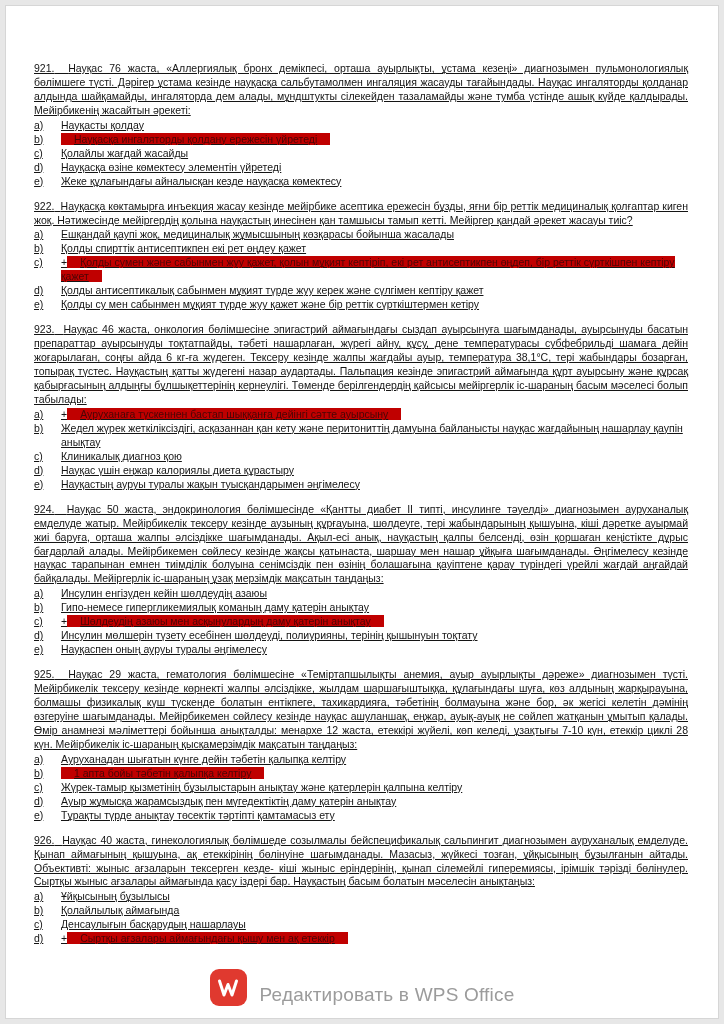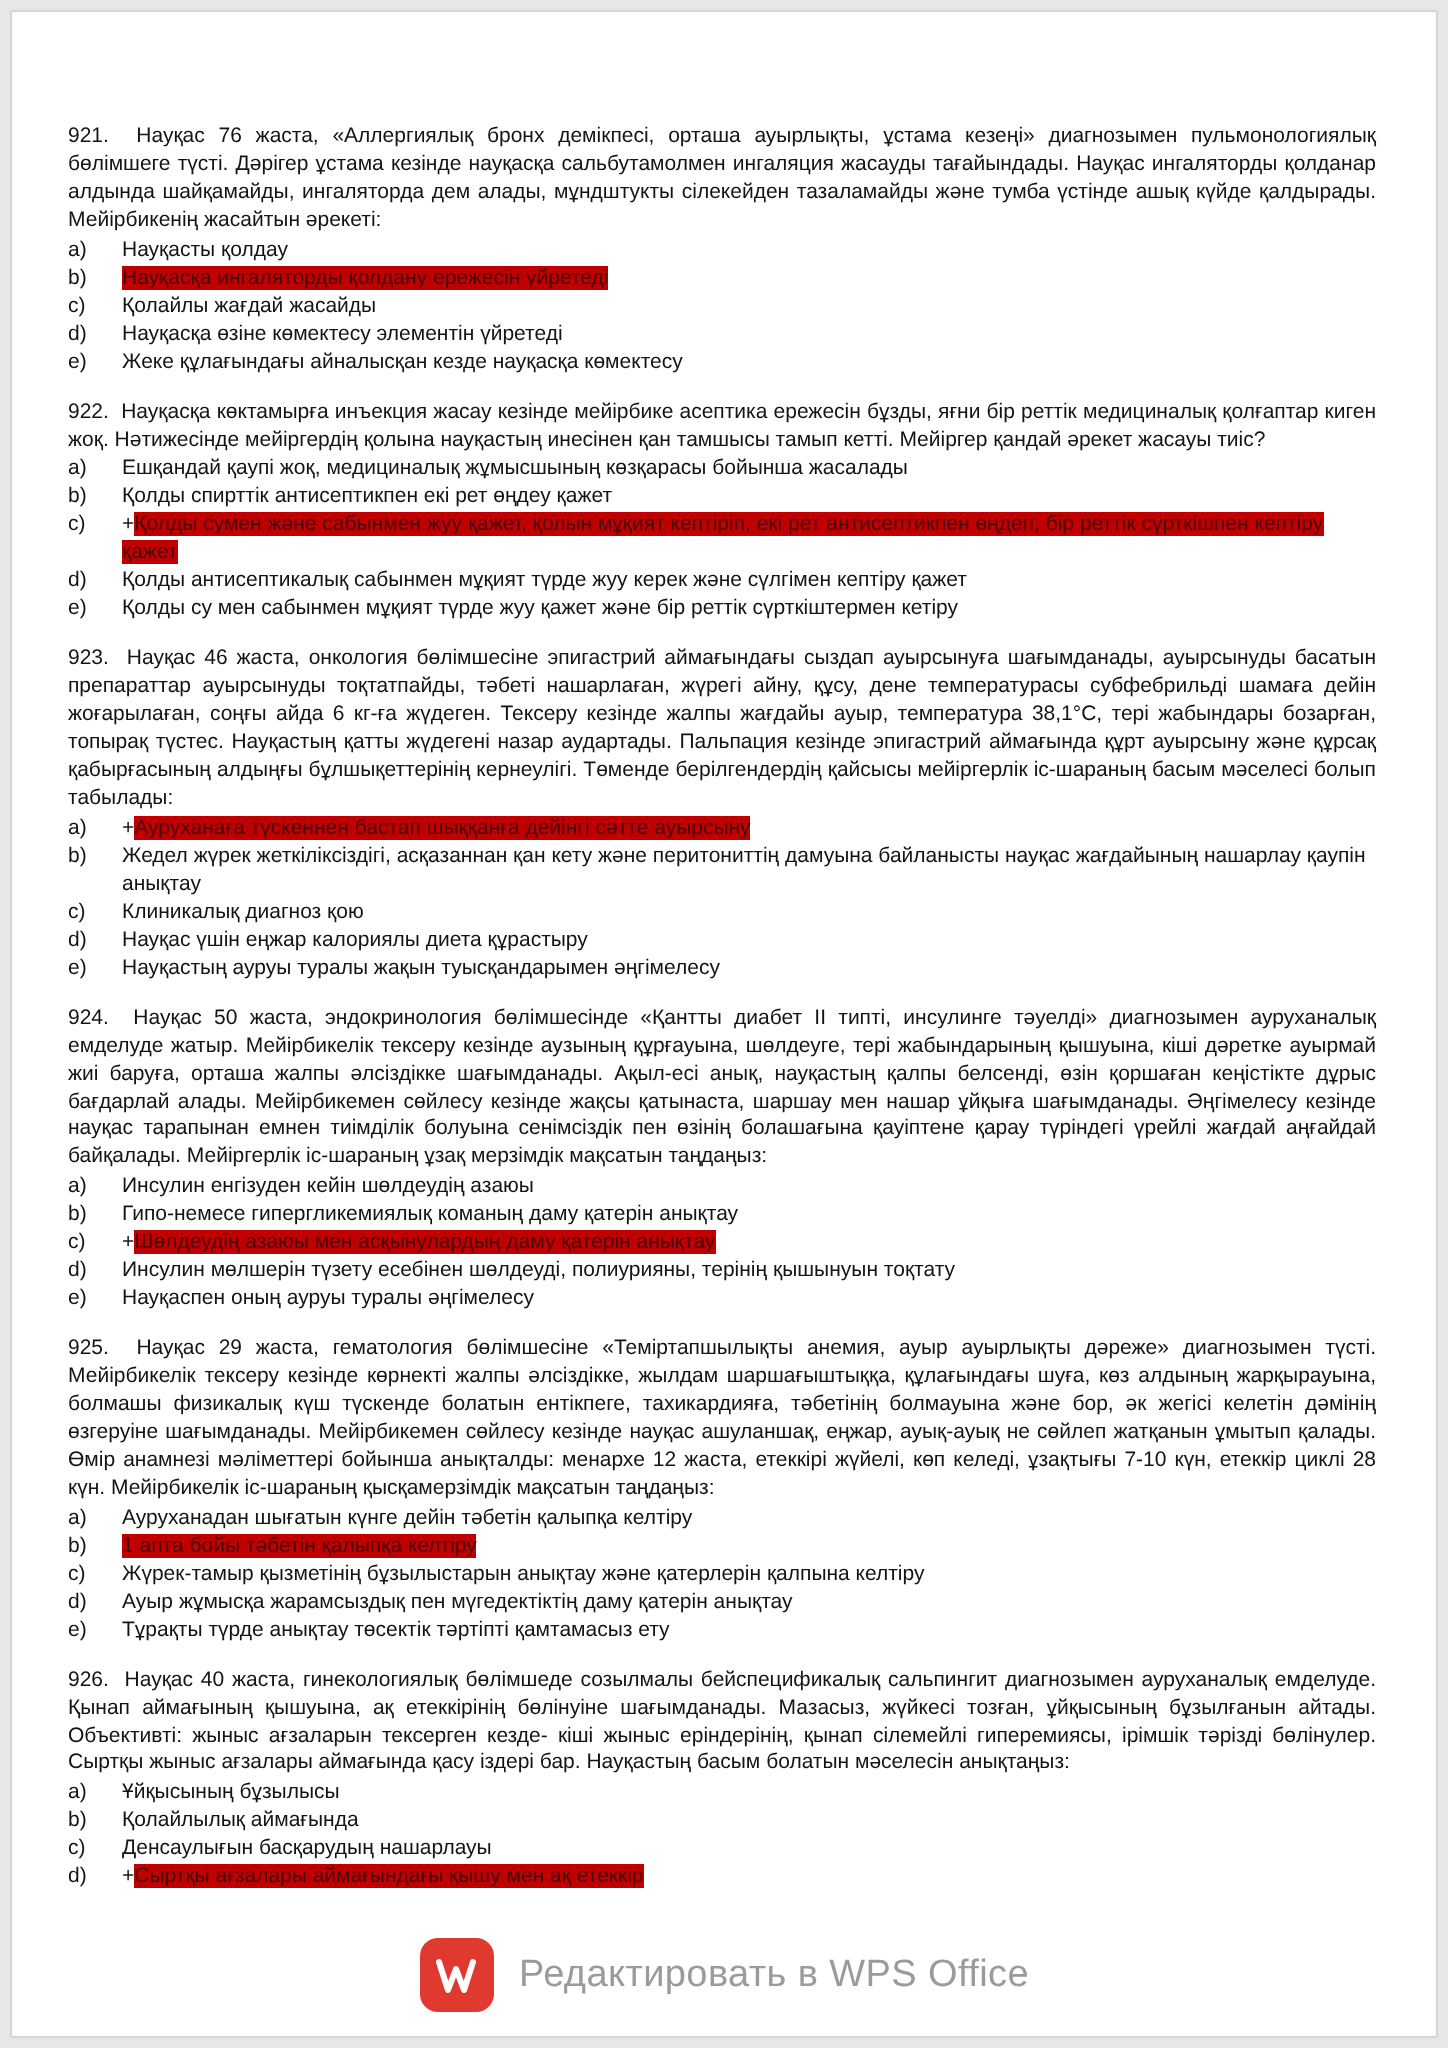--- a/index.html
+++ b/index.html
@@ -15,35 +15,35 @@
     background:#ffffff;
     border:1px solid #d6d6d6;
     overflow:hidden;
   }
   .content {
     padding:56px 30px 0 28px;
     font-size:10.5px;
     line-height:1.33;
     color:#141414;
   }
-  .q { margin-bottom:11px; }
+  .q { margin-bottom:11px;text-decoration:underline; }
   .stem { text-align:justify; margin-bottom:1px; }
   .qnum { font-weight:normal; }
   .opt { display:flex; align-items:flex-start; }
   .opt-letter { flex:none; width:27px; }
   .opt-text { flex:1; }
   .prefix { white-space:pre; }
   .hl {
     background: var(--hl-bg, #c00000);
     color: var(--hl-fg, #4a0505);
-    padding:0 0;
+    padding:0 13px;
   }
   .footer {
     position:absolute; left:0; right:0; bottom:12px;
-    display:flex; align-items:center; justify-content:center; gap:13px;
+    display:flex; align-items:flex-end; justify-content:center; gap:13px;
     cursor:pointer;
   }
   .logo {
     width:37px; height:37px; border-radius:9px;
     background: var(--logo, #e0392f);
     display:flex; align-items:center; justify-content:center;
   }
   .logo svg { width:24px; height:24px; display:block; }
   .footer-text {
     font-size:19px;

